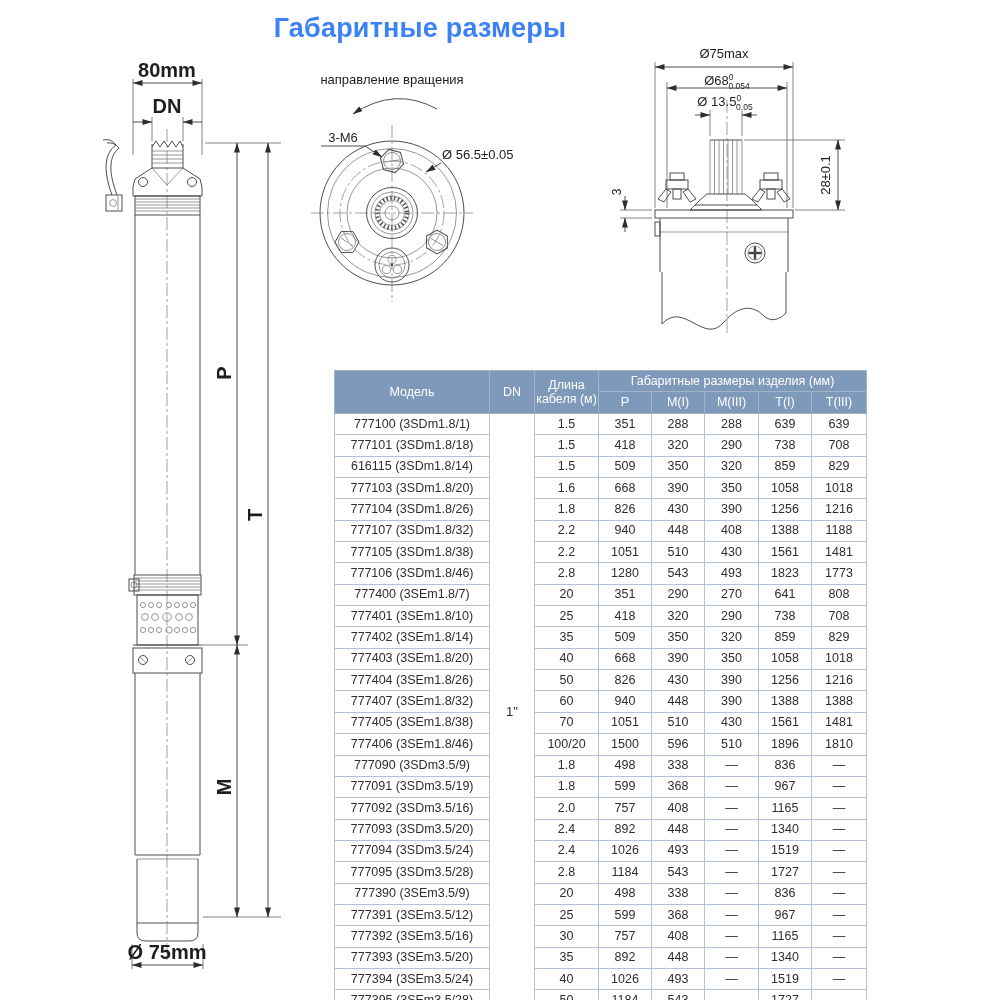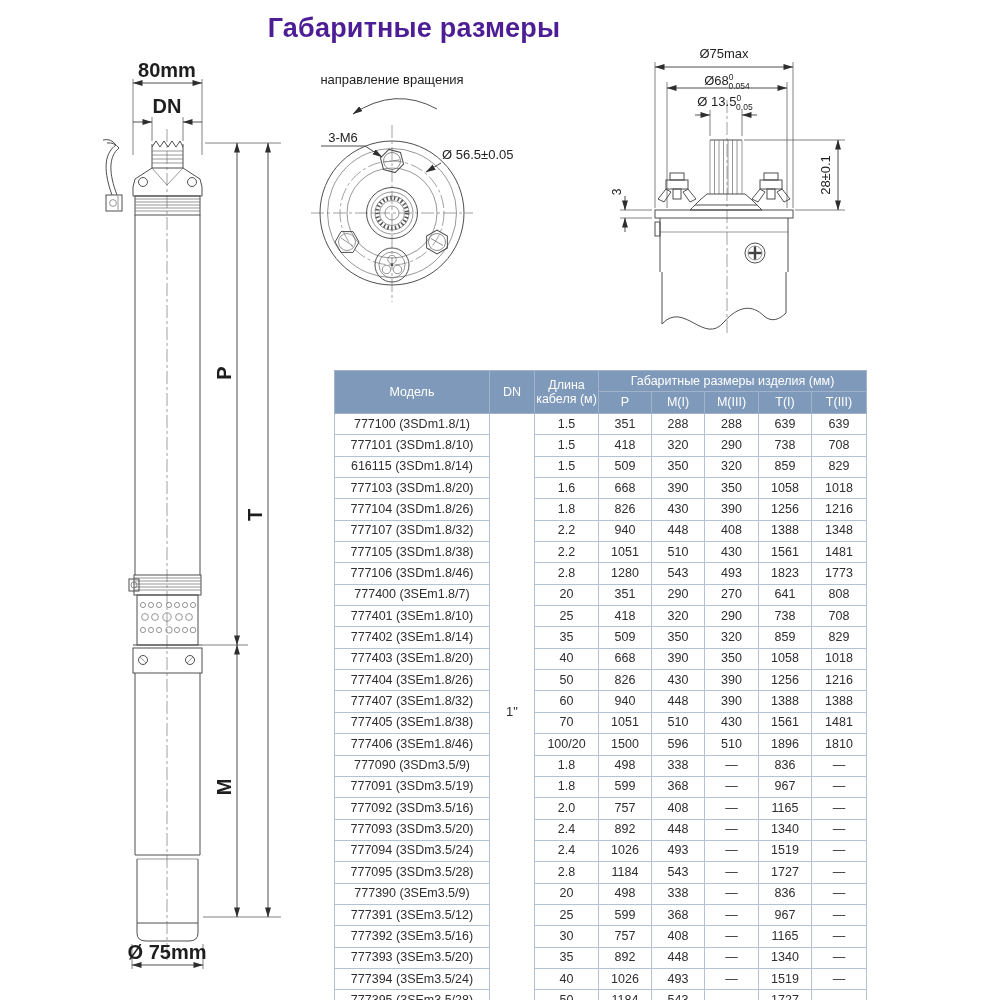--- a/index.html
+++ b/index.html
@@ -1,17 +1,17 @@
 <!DOCTYPE html>
 <html><head>
 <meta charset="utf-8">
 <style>
   html,body{margin:0;padding:0;}
   body{width:1000px;height:1000px;background:#fff;font-family:"Liberation Sans",sans-serif;position:relative;overflow:hidden;}
-  .page-title{position:absolute;top:13px;left:0;width:828px;text-align:center;font-size:27px;font-weight:600;color:#4c1d95;letter-spacing:.2px;}
+  .page-title{position:absolute;top:13px;left:0;width:828px;text-align:center;font-size:27px;font-weight:600;color:#3b82f6;letter-spacing:.2px;padding-left:6px;}
   svg{position:absolute;overflow:visible;}
   svg text{fill:#1e1e1e;}
   .ln{stroke:#4f4f4f;stroke-width:1;fill:none;}
   .thin{stroke:#6a6a6a;stroke-width:.7;fill:none;}
   .dim{stroke:#3a3a3a;stroke-width:.9;fill:none;}
   .ext{stroke:#5a5a5a;stroke-width:.75;fill:none;}
   .cl{stroke:#7a7a7a;stroke-width:.7;fill:none;stroke-dasharray:13 3 3 3;}
   .dt-big{font-size:20px;font-weight:700;}
   .dt{font-size:13px;}
   .dt-s{font-size:12px;}
@@ -308,21 +308,21 @@
         <td>777100 (3SDm1.8/1)</td>
         <td rowspan="28" class="dncell">1"</td>
         <td>1.5</td>
         <td>351</td>
         <td>288</td>
         <td>288</td>
         <td>639</td>
         <td>639</td>
       </tr>
       <tr>
-        <td>777101 (3SDm1.8/10)</td>
+        <td>777101 (3SDm1.8/18)</td>
         <td>1.5</td>
         <td>418</td>
         <td>320</td>
         <td>290</td>
         <td>738</td>
         <td>708</td>
       </tr>
       <tr>
         <td>616115 (3SDm1.8/14)</td>
         <td>1.5</td>
@@ -350,21 +350,21 @@
         <td>1256</td>
         <td>1216</td>
       </tr>
       <tr>
         <td>777107 (3SDm1.8/32)</td>
         <td>2.2</td>
         <td>940</td>
         <td>448</td>
         <td>408</td>
         <td>1388</td>
-        <td>1348</td>
+        <td>1188</td>
       </tr>
       <tr>
         <td>777105 (3SDm1.8/38)</td>
         <td>2.2</td>
         <td>1051</td>
         <td>510</td>
         <td>430</td>
         <td>1561</td>
         <td>1481</td>
       </tr>

